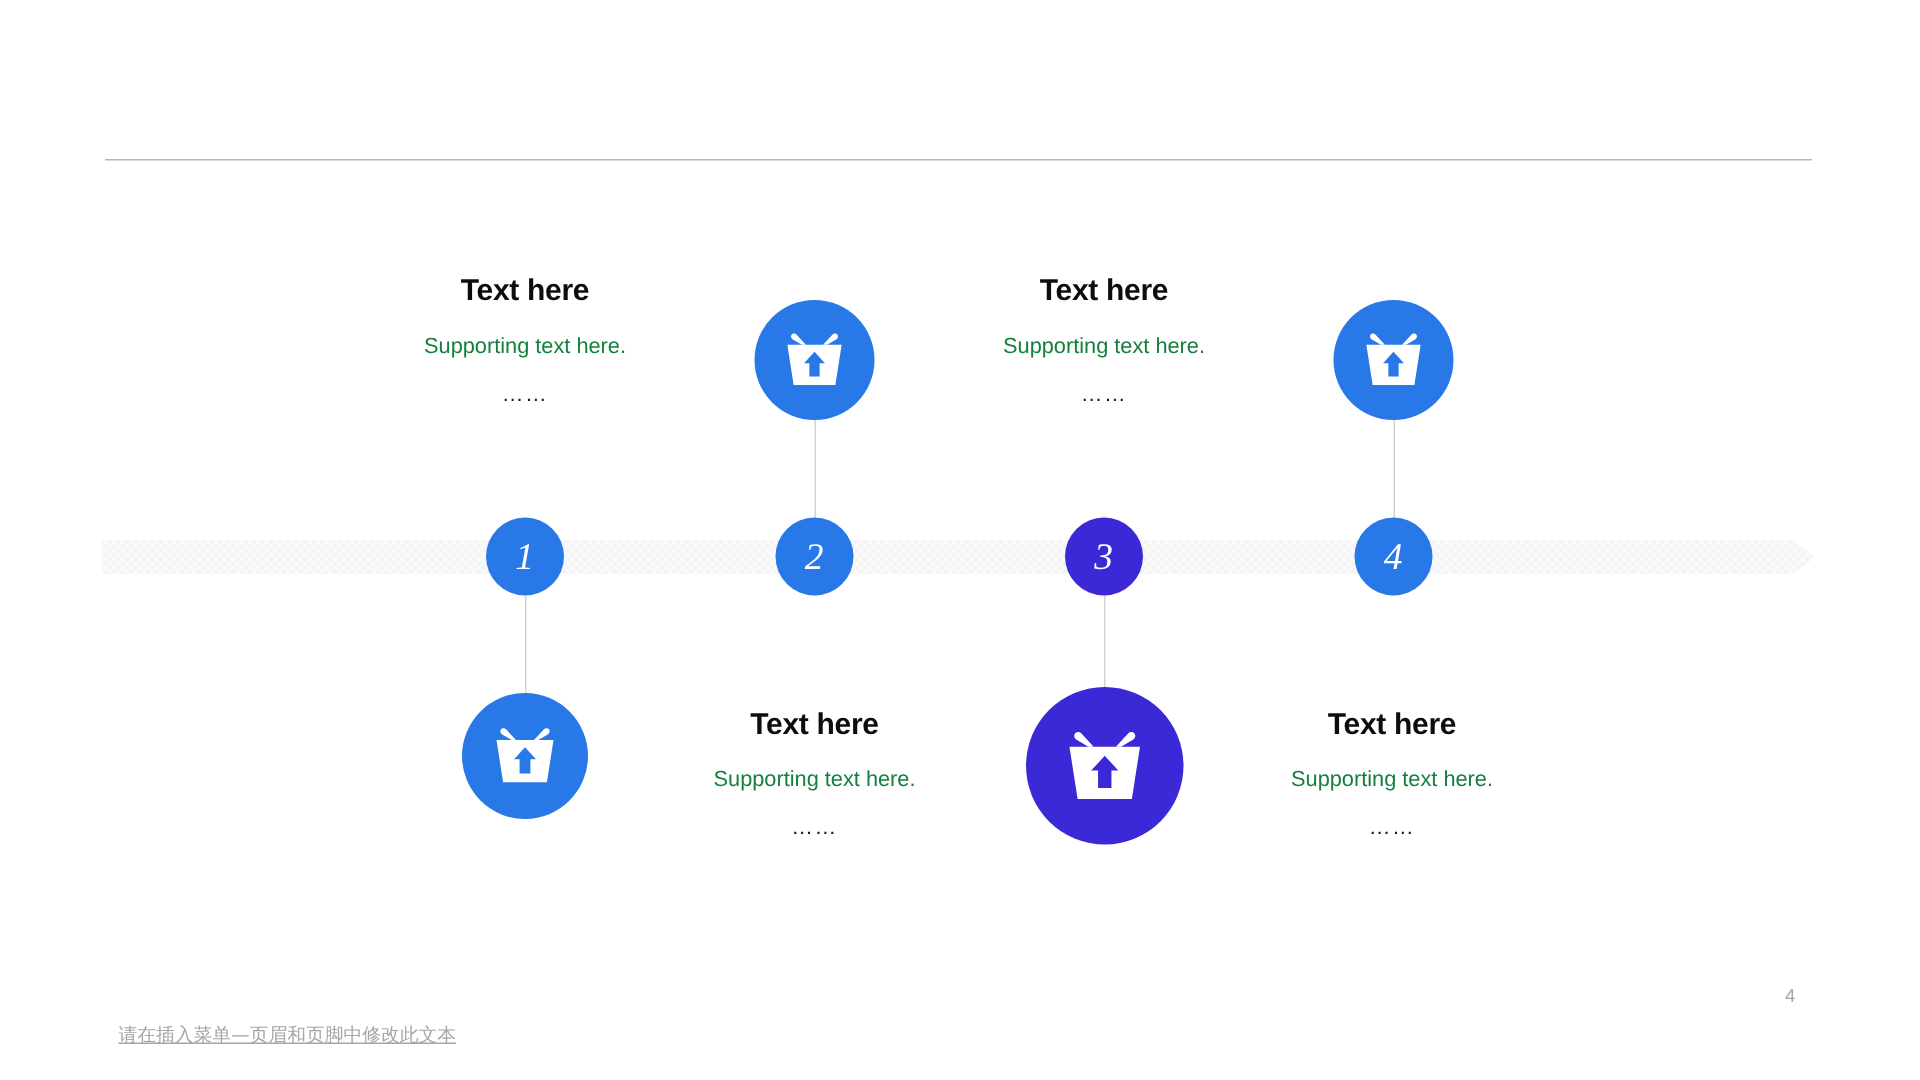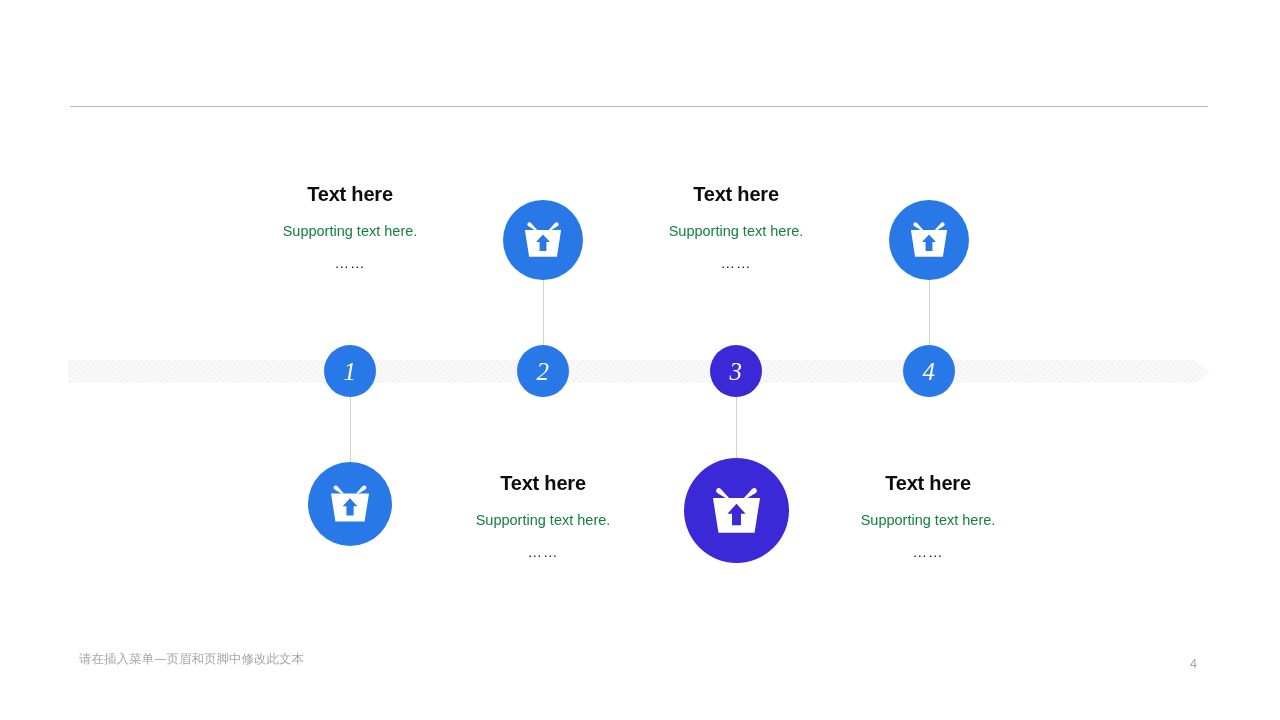--- a/index.html
+++ b/index.html
@@ -107,24 +107,25 @@
     margin-top: 14px;
     font-size: 14.5px;
     color: #1a1a1a;
     letter-spacing: 1px;
   }
 
   
   .footer-text {
     position: absolute;
     left: 79px;
-    top: 651px;
+    top: 682px;
     font-size: 12.5px;
     color: #a6a6a6;
     font-family: "DejaVu Sans", "Liberation Sans", sans-serif;
+    text-decoration: underline;
   }
   .page-number {
     position: absolute;
     left: 1190px;
     top: 657px;
     font-size: 12.5px;
     color: #a6a6a6;
   }
 </style>
 </head>

